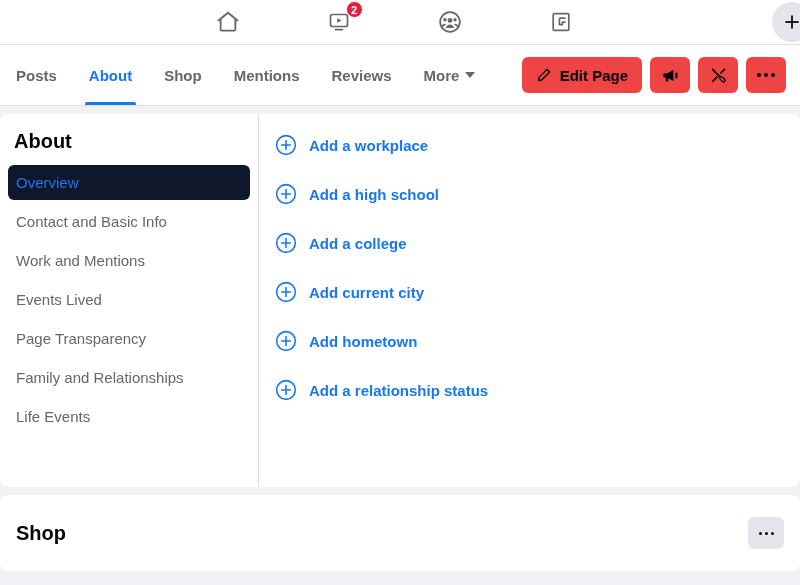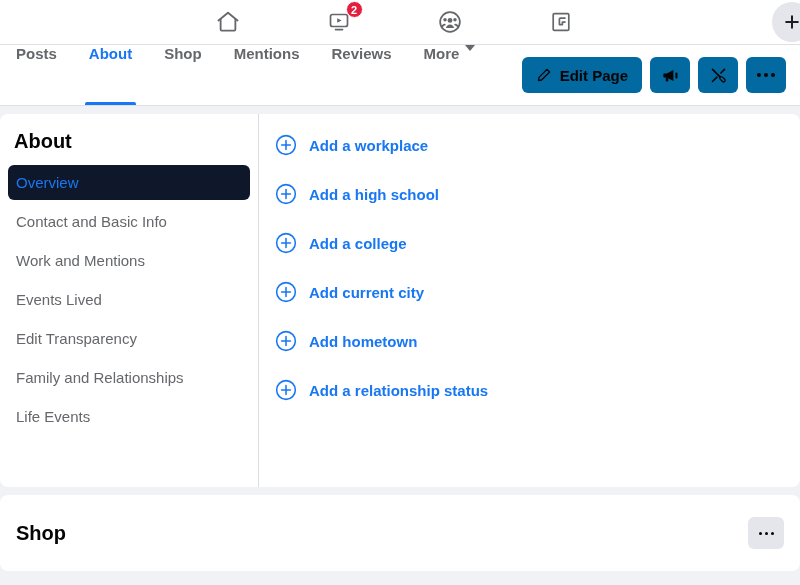--- a/index.html
+++ b/index.html
@@ -63,21 +63,21 @@
     height: 61px;
     background: #fff;
     display: flex;
     align-items: center;
     padding: 0 14px 0 0;
     border-bottom: 1px solid #dddfe2;
     position: relative;
   }
   .tabs { display: flex; align-items: stretch; height: 100%; }
   .tab {
-    display: flex; 
+    display: flex; align-items: center;
     padding: 0 16px;
     height: 100%;
     color: #65676b;
     font-size: 15px;
     font-weight: bold;
     cursor: pointer;
     position: relative;
     white-space: nowrap;
   }
   .tab.active { color: #1877f2; }
@@ -95,21 +95,21 @@
     width: 0; height: 0;
     border-left: 5px solid transparent;
     border-right: 5px solid transparent;
     border-top: 6px solid #65676b;
   }
   .tab-actions {
     margin-left: auto;
     display: flex; align-items: center; gap: 8px;
   }
   .btn {
-    background: #0369a1;
+    background: #ef4444;
     border-radius: 6px;
     height: 36px;
     display: flex; align-items: center; justify-content: center;
     gap: 8px;
     color: #050505;
     font-size: 15px;
     font-weight: bold;
     cursor: pointer;
     padding: 0 14px;
   }
@@ -310,21 +310,21 @@
     <div class="side-item">
       <span>Contact and Basic Info</span>
     </div>
     <div class="side-item">
       <span>Work and Mentions</span>
     </div>
     <div class="side-item">
       <span>Events Lived</span>
     </div>
     <div class="side-item">
-      <span>Edit Transparency</span>
+      <span>Page Transparency</span>
     </div>
     <div class="side-item">
       <span>Family and Relationships</span>
     </div>
     <div class="side-item">
       <span>Life Events</span>
     </div>
   </div>
 
   <div class="content">

